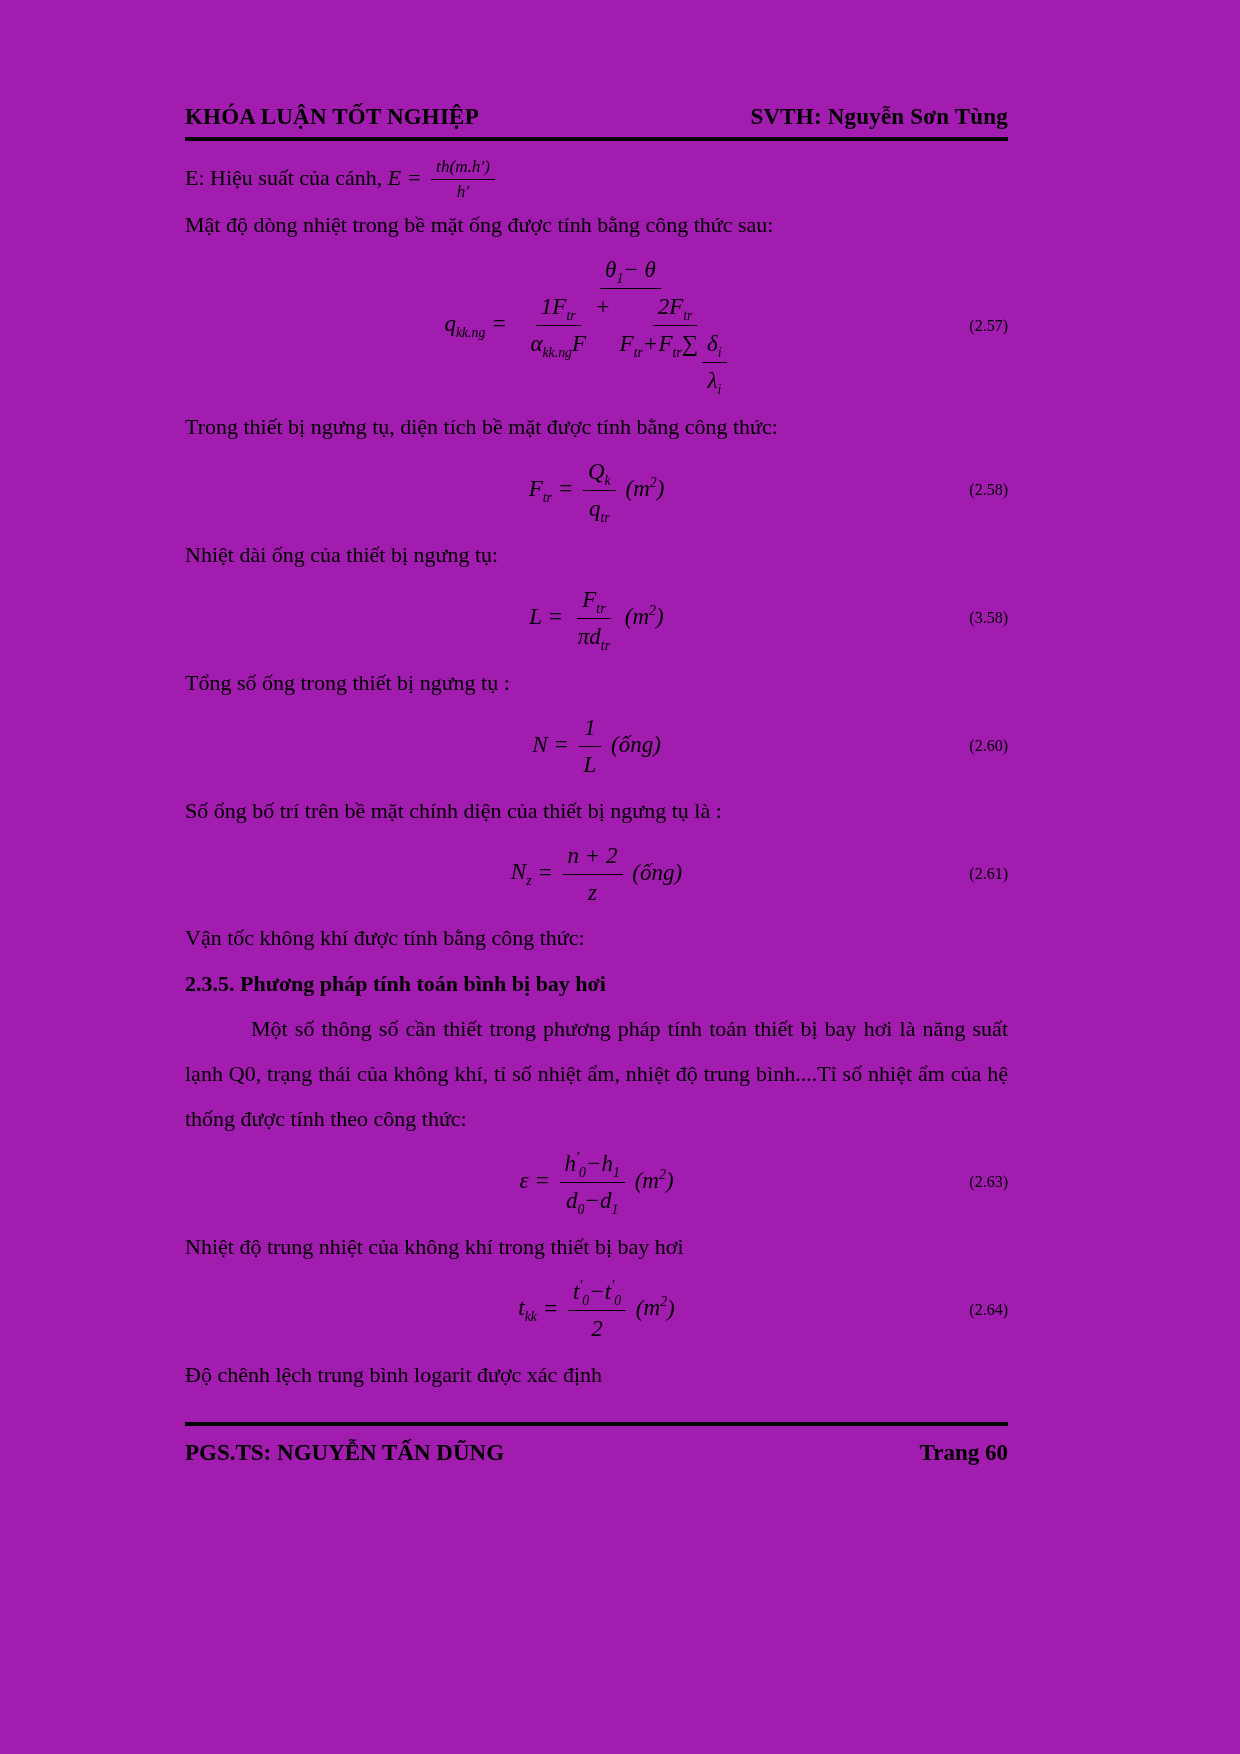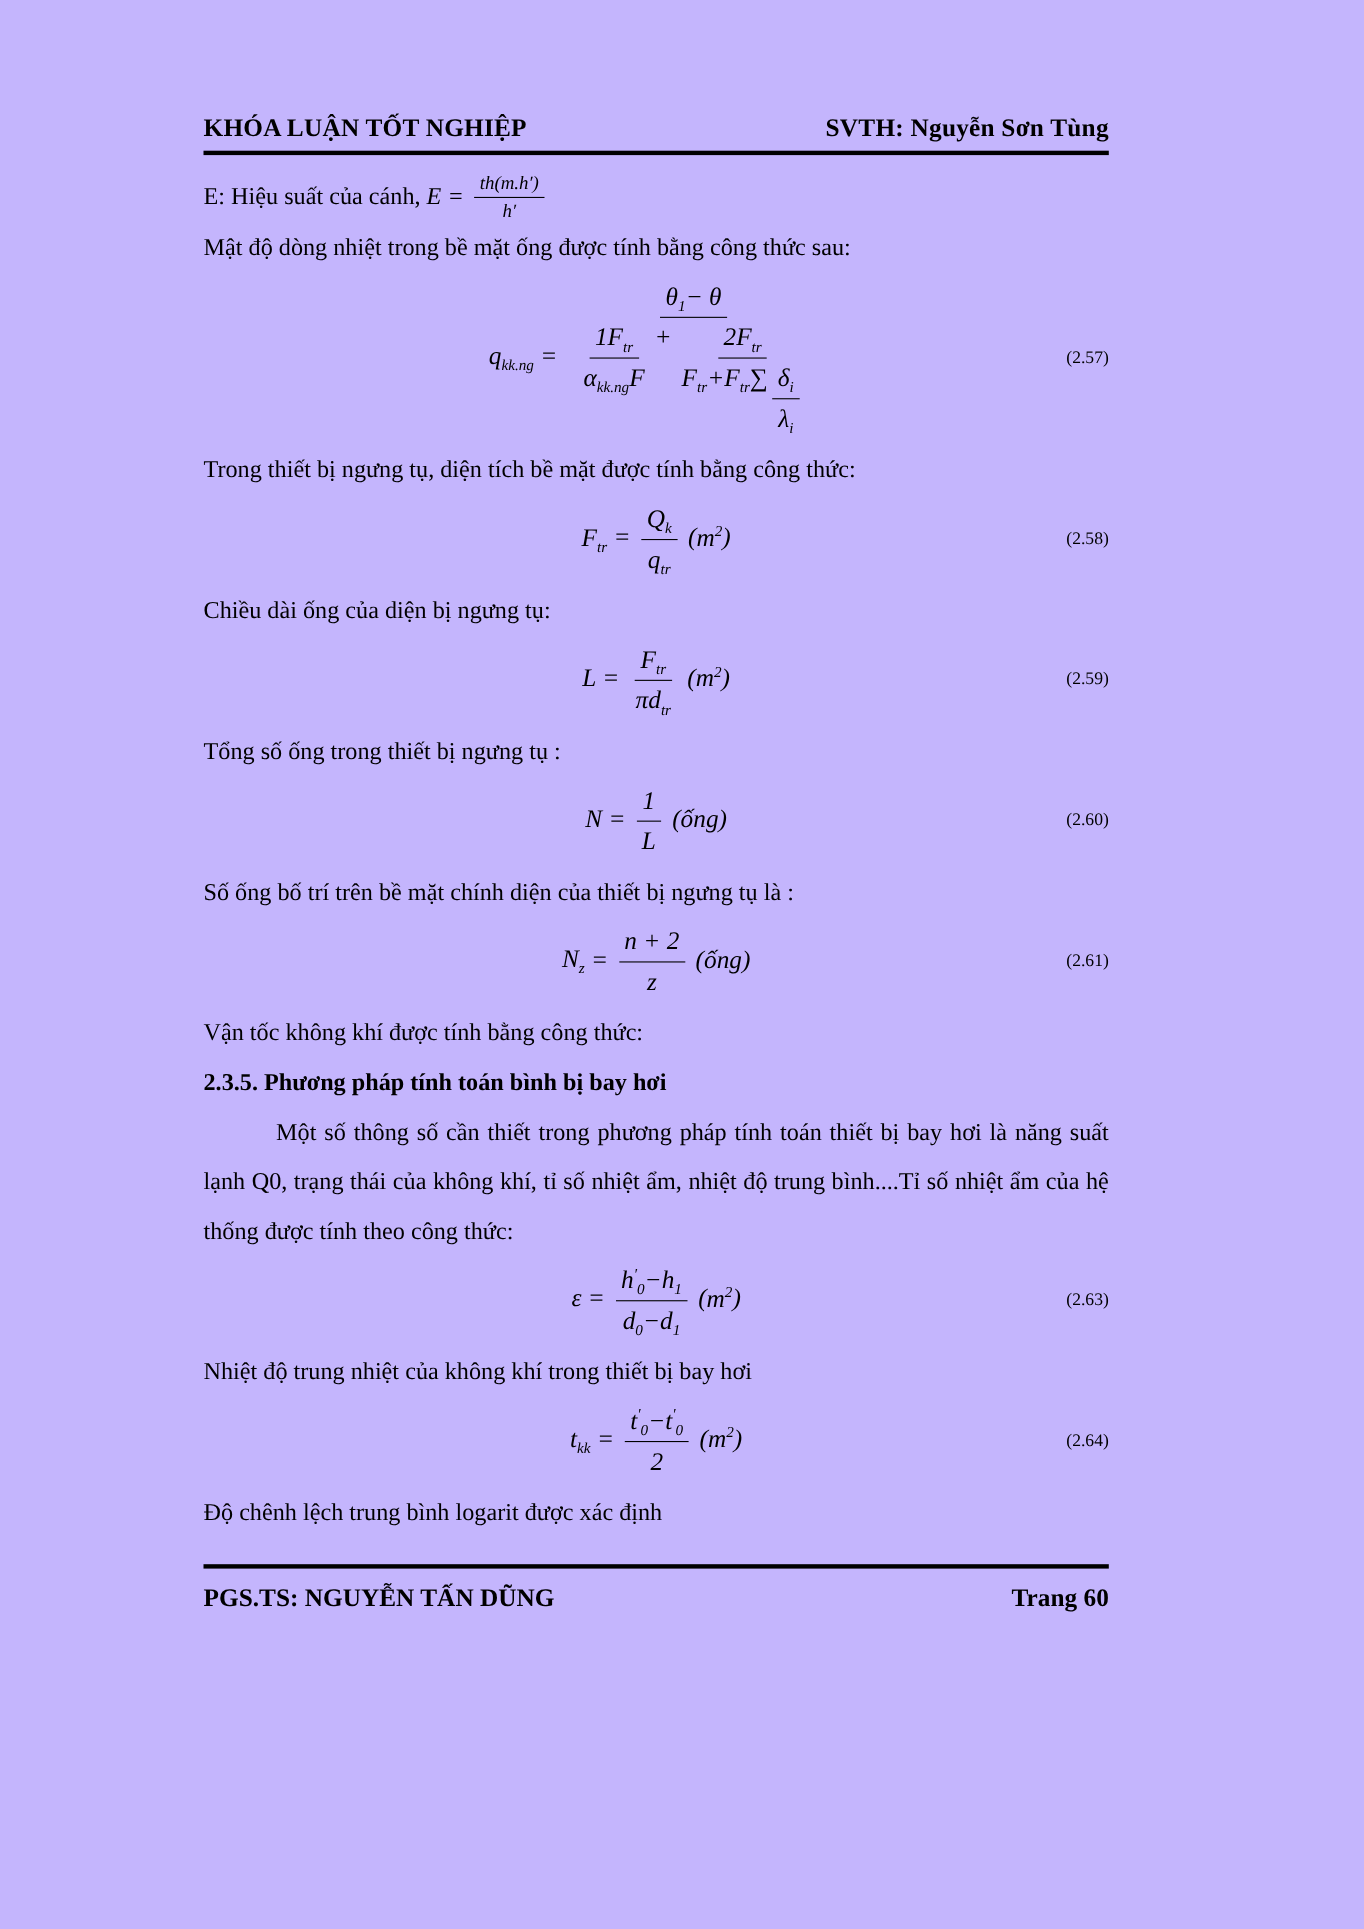--- a/index.html
+++ b/index.html
@@ -1,17 +1,17 @@
 <!DOCTYPE html>
 <html><head>
 <meta charset="utf-8">
 <style>
   html,body{margin:0;padding:0;background:#ffffff;}
   .page{
-    width:1240px;height:1754px;position:relative;background:#c4b5fd;
+    width:1240px;height:1754px;position:relative;background:#a21caf;
     font-family:"Liberation Serif","DejaVu Serif",serif;color:#000;overflow:hidden;
   }
   .margins{margin-left:185px;margin-right:232px;}
   .header{display:flex;justify-content:space-between;align-items:flex-end;
     padding-top:104px;font-weight:bold;font-size:23px;letter-spacing:.2px;}
   .header-rule{border-bottom:4px solid #000;margin-top:7px;}
   .content{margin-top:14px;font-size:22px;}
   .para{margin:0;line-height:2.05;}
   .para.indent{text-indent:66px;}
   .para.justify{text-align:justify;}
@@ -76,29 +76,29 @@
         <span class="math"><span>F<sub>tr</sub></span> = <span class="frac">
             <span class="fr-num">
               <span>Q<sub>k</sub></span>
             </span>
             <span class="fr-den">
               <span>q<sub>tr</sub></span>
             </span>
           </span> (<span>m<sup>2</sup></span>)</span>
         <span class="eq-num">(2.58)</span>
       </div>
-      <p class="para">Chiều dài ống của diện bị ngưng tụ:</p>
+      <p class="para">Nhiệt dài ống của thiết bị ngưng tụ:</p>
       <div class="eq">
         <span class="math">L = <span class="frac">
             <span class="fr-num">
               <span>F<sub>tr</sub></span>
             </span>
             <span class="fr-den">π<span>d<sub>tr</sub></span></span>
           </span> (<span>m<sup>2</sup></span>)</span>
-        <span class="eq-num">(2.59)</span>
+        <span class="eq-num">(3.58)</span>
       </div>
       <p class="para">Tổng số ống trong thiết bị ngưng tụ :</p>
       <div class="eq">
         <span class="math">N = <span class="frac">
             <span class="fr-num">1</span>
             <span class="fr-den">L</span>
           </span> (ống)</span>
         <span class="eq-num">(2.60)</span>
       </div>
       <p class="para">Số ống bố trí trên bề mặt chính diện của thiết bị ngưng tụ là :</p>

